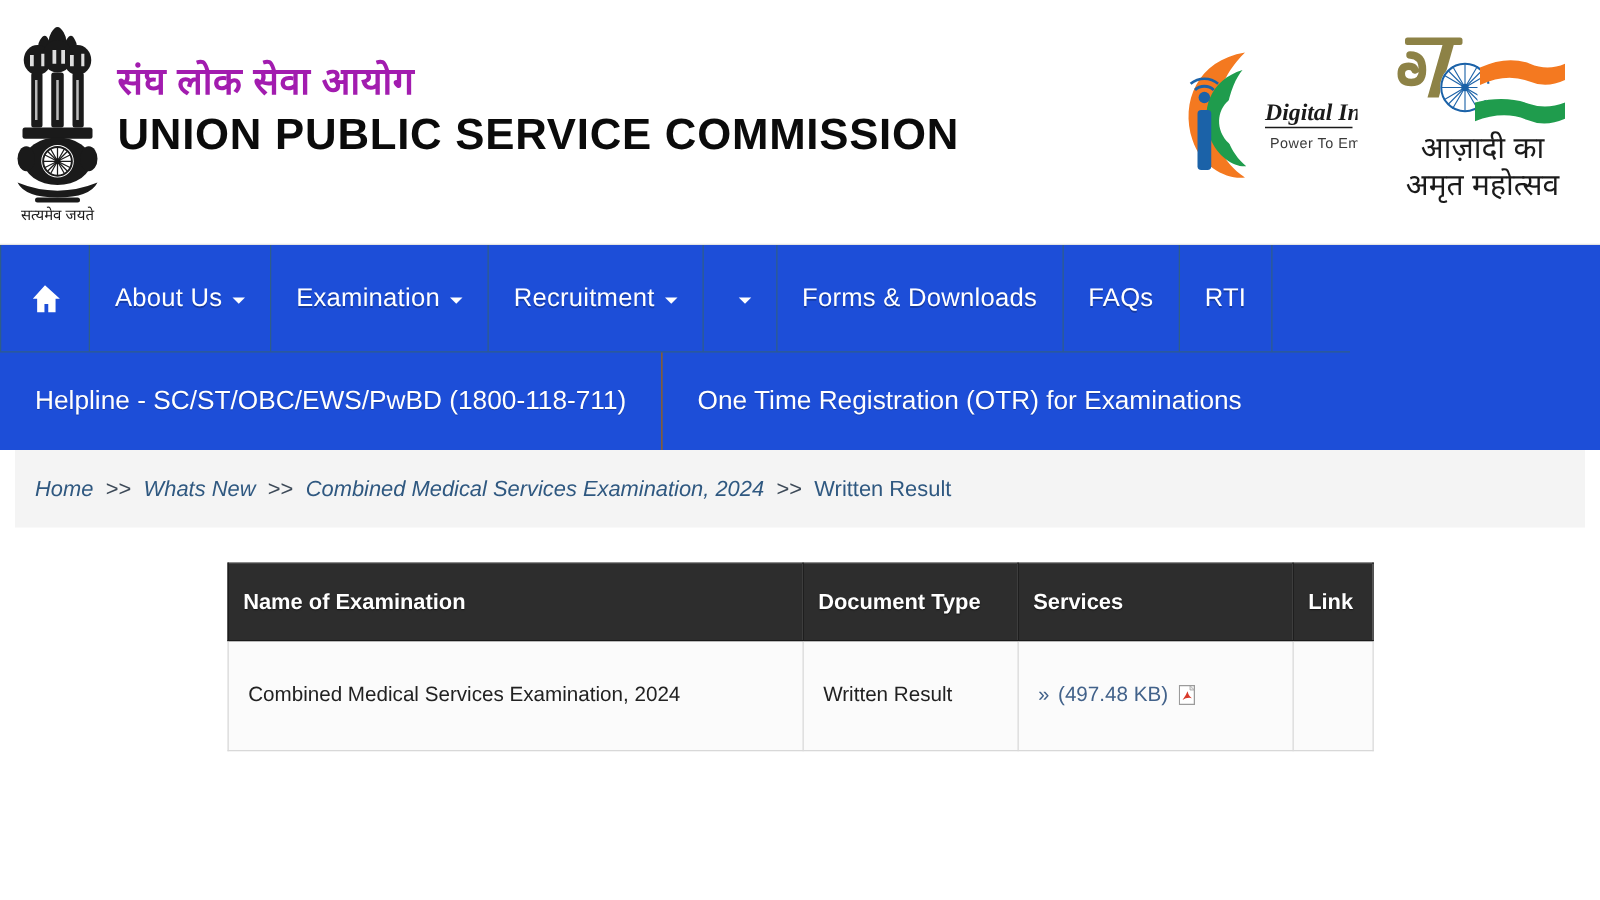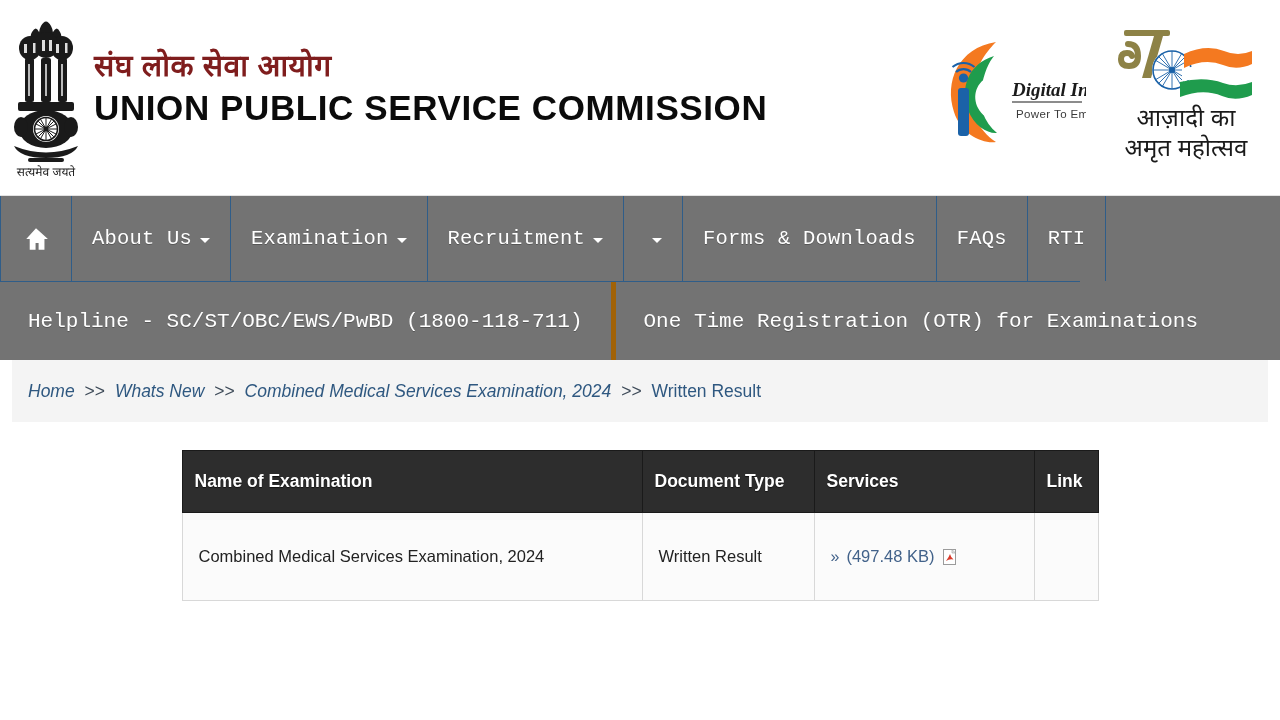--- a/index.html
+++ b/index.html
@@ -20,36 +20,36 @@
   }
   .brand {
     position: absolute; left: 8px; top: 14px;
     display: flex; align-items: flex-start; gap: 10px;
   }
   .emblem { width: 76px; height: 168px; position: relative; }
   .emblem svg { display:block; }
   .brand-text { padding-top: 36px; }
   .brand-hi {
     font-family: "Liberation Sans", sans-serif;
-    font-size: 30px; font-weight: 700; color: #7f1d1d;
+    font-size: 30px; font-weight: 700; color: #a21caf;
     letter-spacing: .5px; line-height: 1.05;
   }
   .brand-en {
     font-family: "Liberation Sans", sans-serif;
     font-size: 35px; font-weight: 700; color: #0b0b0b;
     letter-spacing: .6px; line-height: 1.12; margin-top: 6px;
     white-space: nowrap;
   }
 
   .logos { position: absolute; right: 18px; top: 14px; display:flex; align-items:center; gap: 26px; }
   .logo-di { width: 152px; height: 120px; }
   .logo-az { width: 150px; height: 152px; }
 
   
-  .navwrap { background: #737373; font-family: Liberation Mono, monospace; }
+  .navwrap { background: #1d4ed8; }
   .nav-row1 {
     display: flex; align-items: stretch;
     height: 86px; width: 1080px;
     border-bottom: 1px solid #2f5d89;
   }
   .nav-item {
     display: flex; align-items: center; justify-content: center;
     padding: 0 20px;
     color: #ffffff; font-size: 20.5px; letter-spacing:.2px;
     border-right: 1px solid #2f5d89;
@@ -63,21 +63,21 @@
     border-top:5px solid #ffffff; position: relative; top:2px;
   }
   .home-ic { width: 26px; height: 24px; display:block; }
 
   .nav-row2 { display: flex; align-items: stretch; height: 78px; width: 1080px; }
   .nav2-item {
     display:flex; align-items:center; justify-content:center;
     padding: 0 28px; color:#fff; font-size: 21px; white-space: nowrap;
     cursor:pointer; text-shadow: 0 1px 0 rgba(0,0,0,.25);
   }
-  .nav2-item + .nav2-item { border-left: 5px solid #a16207; }
+  .nav2-item + .nav2-item { border-left: 1px solid #a16207; }
   .nav-tail { flex: 1; }
 
   
   .crumbwrap {
     margin: 0 12px; height: 62px; background: #f4f4f4;
     display:flex; align-items:center; padding-left: 16px;
   }
   .crumb { font-size: 17.5px; color:#2f5880; white-space: nowrap; }
   .crumb a { color:#2f5880; text-decoration:none; cursor:pointer;font-style:italic; }
   .crumb .sep { color:#3d4a58; margin: 0 5px; }

